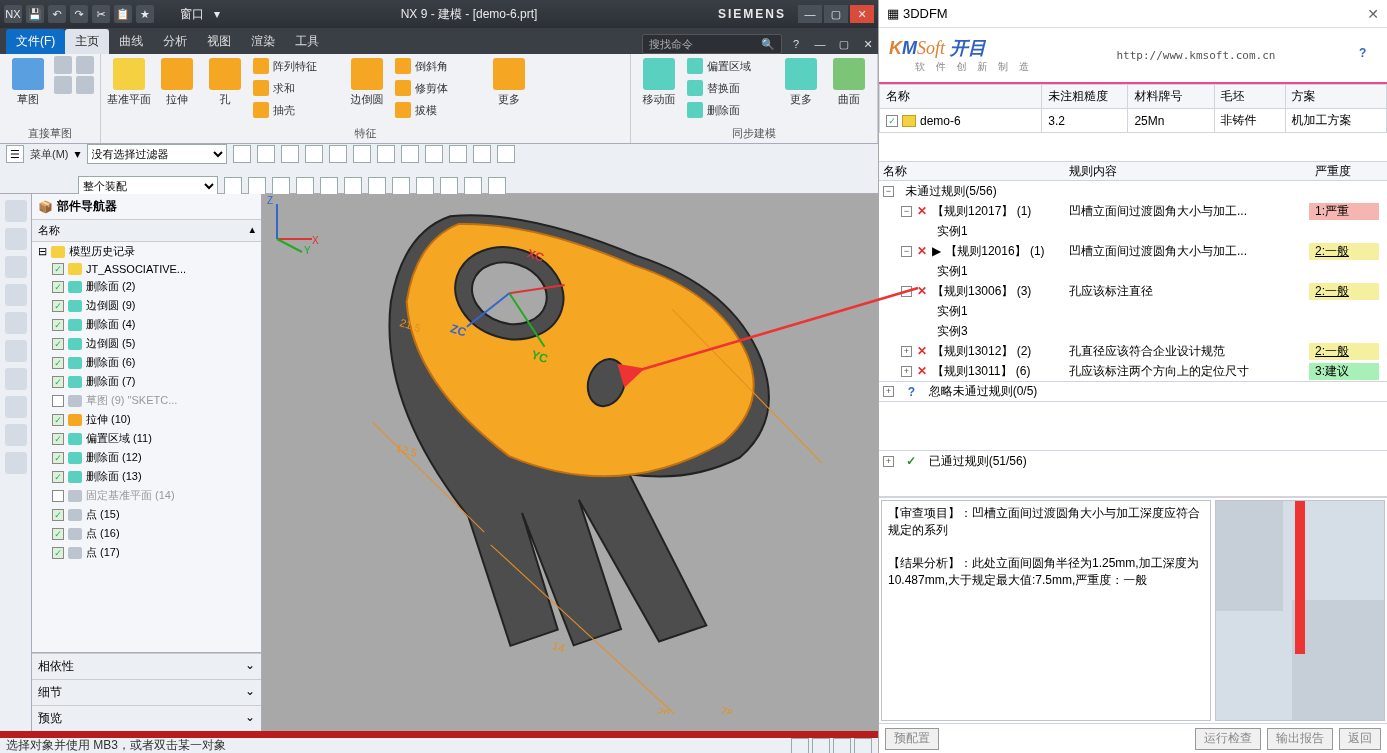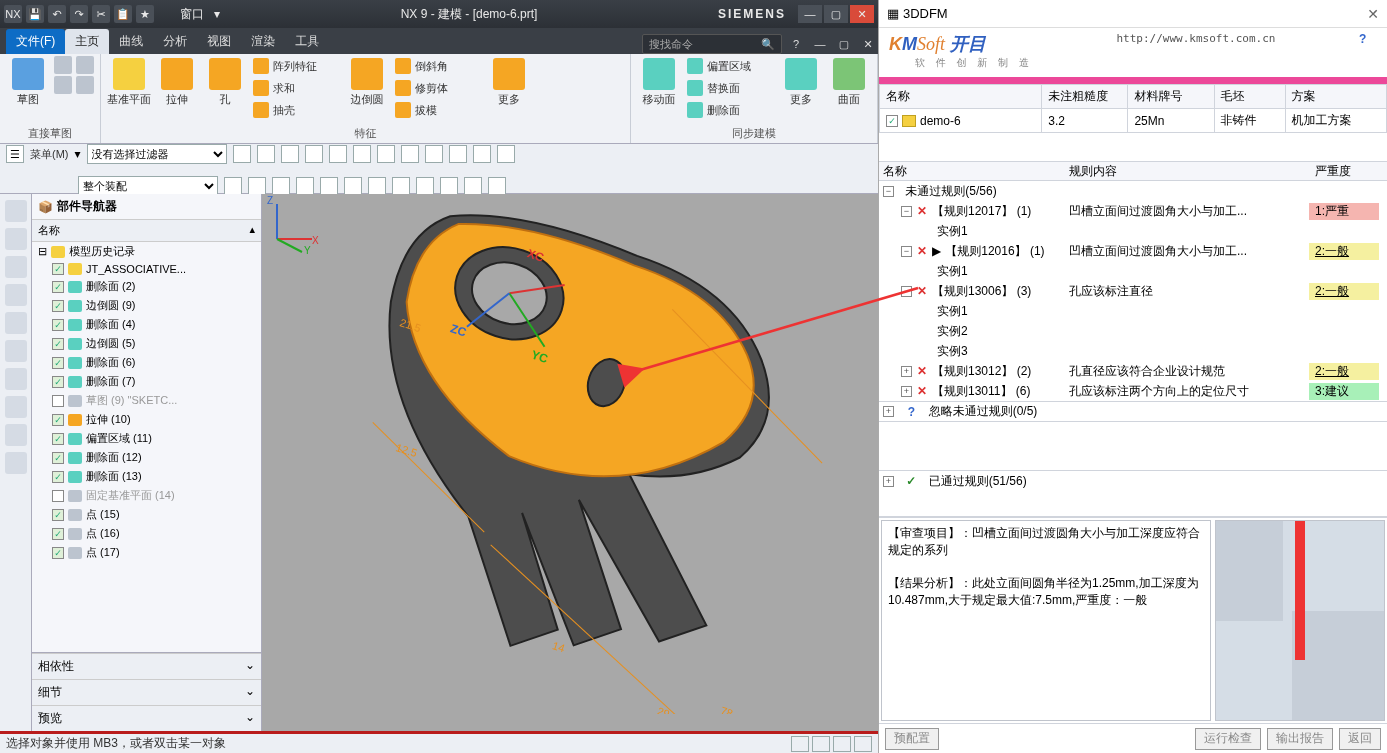--- a/index.html
+++ b/index.html
@@ -64,30 +64,30 @@
 .navpanel .tree .fi { width:14px; height:12px; border-radius:2px; }
 .navpanel .tree .muted { color:#999; }
 .navpanel .sections { border-top:1px solid #aab; }
 .navpanel .sections .sec { padding:4px 6px; border-top:1px solid #ccc; background:#eceff4; display:flex; justify-content:space-between; font-size:12px; }
 
 .canvas { flex:1; background:#a8a8a8; position:relative; overflow:hidden; }
 .canvas svg { position:absolute; inset:0; }
 .triad { position:absolute; left:10px; bottom:20px; width:60px; height:60px; }
 
 
-.status { height: 22px; background: #eceff4; border-top: 3px solid #b91c1c; display:flex; align-items:center; padding: 0 6px; font-size:12px; color:#333; }
+.status { height: 22px; background: #eceff4; border-top: 7px solid #b91c1c; display:flex; align-items:center; padding: 0 6px; font-size:12px; color:#333; }
 .status .fill { flex:1; }
 .status .sb { width:18px; height:16px; border:1px solid #9aa; margin-left:3px; }
 
 
 .dfm { width: 509px; height: 753px; border-left: 1px solid #aaa; display:flex; flex-direction:column; background:#fff; }
 .dfm .dtitle { height:28px; display:flex; align-items:center; padding:0 8px; font-size:13px; border-bottom:1px solid #ddd; }
 .dfm .dtitle .sp { flex:1; }
 .dfm .dtitle .cx { font-size:14px; color:#666; }
-.dfm .hdr2 { height:56px; display:flex; padding:4px 10px; gap:10px; border-bottom:7px solid #ec4899; }
+.dfm .hdr2 { height:56px; display:flex; align-items:center; padding:4px 10px; gap:10px; border-bottom:2px solid #ec4899; }
 .dfm .logo { font-size:18px; font-style:italic; }
 .dfm .logo .k { color:#e08030; font-weight:bold; }
 .dfm .logo .m { color:#3060c0; font-weight:bold; }
 .dfm .logo .soft { color:#e08030; font-family: Georgia, serif; }
 .dfm .logo .han { color:#3060c0; font-weight:bold; }
 .dfm .logo .sub { font-size:10px; color:#888; letter-spacing:4px; font-style:normal; display:block; margin-left: 26px; }
 .dfm .htxt { flex:1; text-align:center; font-size:13px; }
 .dfm .htxt .url { font-size:11px; color:#555; font-family: Consolas, monospace; }
 .dfm .qm { width:18px; height:18px; color:#36c; font-weight:bold; }
 
@@ -601,25 +601,20 @@
           </div>
     <div class="c1">孔应该标注直径</div>
     <div class="c2 sev2">2:一般</div>
         </div>
         <div class="row">
           <div class="c0 ind3">实例1</div>
           <div class="c1"></div>
           <div class="c2"></div>
         </div>
         <div class="row">
-          <div class="c0 ind3">实例2</div>
-          <div class="c1"></div>
-          <div class="c2"></div>
-        </div>
-        <div class="row">
           <div class="c0 ind3">实例3</div>
           <div class="c1"></div>
           <div class="c2"></div>
         </div>
         <div class="row">
           <div class="c0 ind1">
             <span class="exp">+</span>
     <span class="xr">✕</span>
 
     <span>【规则13012】 (2)</span>

